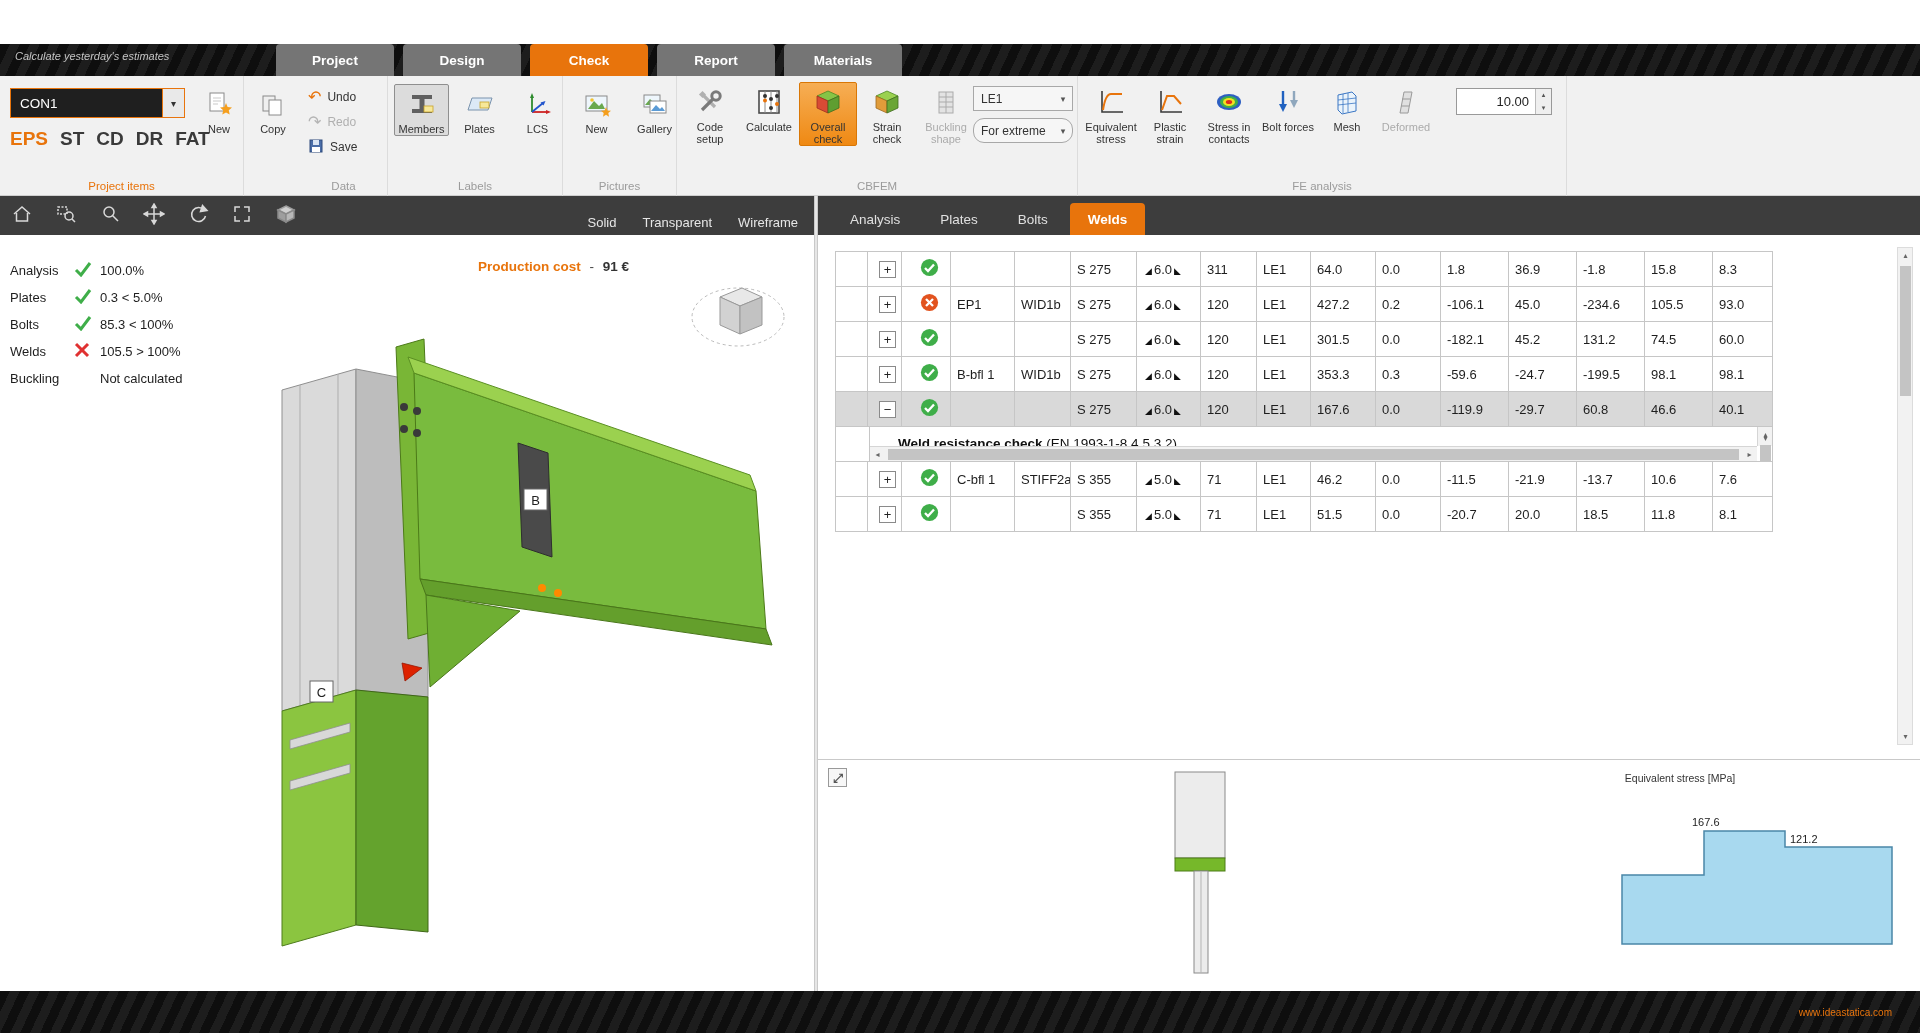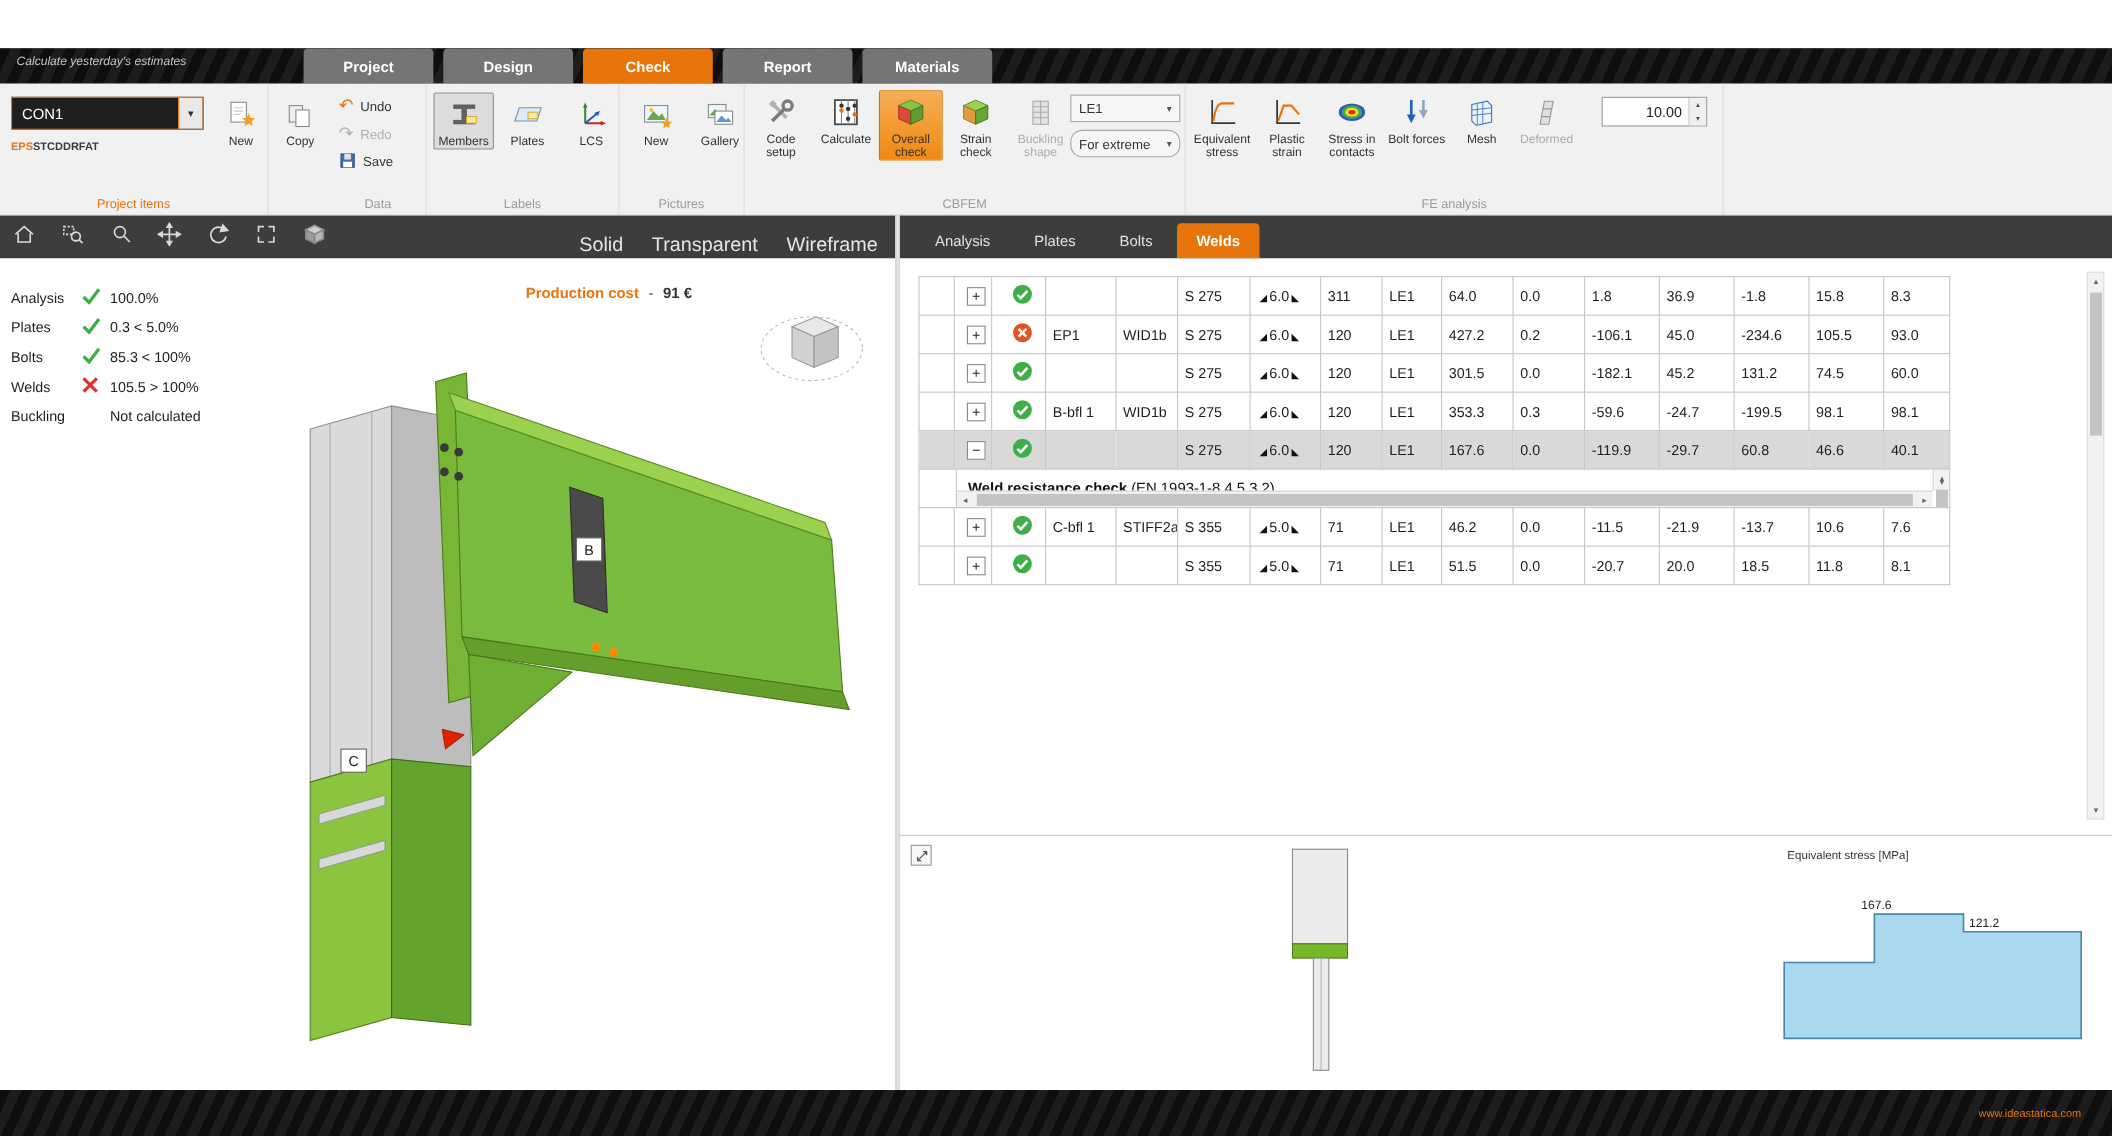--- a/index.html
+++ b/index.html
@@ -31,21 +31,21 @@
   .ribbon { position:absolute; left:0; top:76px; width:1920px; height:120px; background:#F1F1F1; border-bottom:1px solid #cfcfcf; }
   .rgroup { position:absolute; top:0; height:120px; border-right:1px solid #dcdcdc; }
   .glabel { position:absolute; bottom:4px; left:0; width:100%; text-align:center; font-size:11.5px; color:#9b9b9b; }
   .glabel.accent { color:#E8740C; }
   .g-project { left:0; width:244px; } .g-data { left:300px; width:88px; }
   .g-labels { left:388px; width:175px; } .g-pictures { left:563px; width:114px; }
   .g-cbfem { left:677px; width:401px; } .g-fe { left:1078px; width:489px; }
   .combo-con { position:absolute; left:10px; top:12px; width:175px; height:30px; background:#1f1f1f; border:1px solid #E8740C; color:#fff; font-size:13.5px; display:flex; align-items:center; }
   .combo-con .ctext { flex:1; padding-left:9px; }
   .combo-con .carrow { width:22px; height:100%; background:#e9e9e9; color:#333; display:flex; align-items:center; justify-content:center; font-size:10px; border-left:1px solid #E8740C; }
-  .modes { position:absolute; left:10px; top:52px; width:175px; display:flex; justify-content:flex-start; font-size:10px; font-weight:bold; color:#3a3a3a; }
+  .modes { position:absolute; left:10px; top:52px; width:175px; display:flex; justify-content:space-between; font-size:19px; font-weight:bold; color:#3a3a3a;gap:12px; }
   .mode.active { color:#E8740C; }
   .pbtns { position:absolute; left:192px; top:8px; display:flex; }
   .rbtn { width:54px; display:flex; flex-direction:column; align-items:center; font-size:11px; color:#333; text-align:center; padding-top:2px; border:1px solid transparent; border-radius:2px; }
   .rbtn .ric { height:34px; display:flex; align-items:center; justify-content:center; }
   .rbtn .rlabel { line-height:12px; margin-top:2px; }
   .rbtn.pressed { background:linear-gradient(#F6AE55,#EF8913); border-color:#D97706; }
   .rbtn.pressed-gray { background:#DCDCDC; border-color:#8f8f8f; }
   .rbtn.disabled { color:#ababab; }
   .smallbtns { position:absolute; left:8px; top:12px; display:flex; flex-direction:column; gap:7px; }
   .sbtn { display:flex; align-items:center; gap:6px; font-size:12px; color:#333; height:18px; }
@@ -61,21 +61,21 @@
   .combo .carrow { width:18px; text-align:center; color:#555; font-size:9px; }
   .combo.c1 { top:10px; } .combo.c2 { top:42px;border-radius:11px; }
   .spinner { position:absolute; left:378px; top:12px; width:96px; height:27px; background:#fff; border:1px solid #999; display:flex; align-items:center; }
   .spinner .sval { flex:1; text-align:right; font-size:13px; padding-right:6px; color:#222; }
   .spinner .sarrows { width:16px; height:100%; display:flex; flex-direction:column; border-left:1px solid #bbb; }
   .spinner .sarrows div { flex:1; font-size:7px; display:flex; align-items:center; justify-content:center; color:#555; background:#efefef; }
 
   
   .vtoolbar { position:absolute; left:0; top:196px; width:814px; height:39px; background:#3D3D3D; display:flex; align-items:center; }
   .vticon { width:44px; height:39px; display:flex; align-items:center; justify-content:center; }
-  .viewmodes { position:absolute; right:16px; top:0; height:52px; display:flex; gap:26px; align-items:center; color:#e6e6e6; font-size:18px; }
+  .viewmodes { position:absolute; right:16px; top:0; height:52px; display:flex; gap:26px; align-items:center; color:#e6e6e6; font-size:13px; }
   .rtabbar { position:absolute; left:818px; top:196px; width:1102px; height:39px; background:#3D3D3D; display:flex; align-items:flex-end; padding-left:14px; }
   .rtab { height:32px; padding:0 18px; display:flex; align-items:center; color:#e0e0e0; font-size:13.5px; margin-right:4px; border-radius:4px 4px 0 0; }
   .rtab.active { background:#E8740C; color:#fff; font-weight:bold; }
 
   
   .viewport { position:absolute; left:0; top:235px; width:814px; height:756px; background:#fff; overflow:hidden; }
   .vdivider { position:absolute; left:814px; top:196px; width:4px; height:795px; background:#e6e6e6; border-left:1px solid #c9c9c9; border-right:1px solid #c9c9c9; }
   .summary { position:absolute; left:10px; top:22px; }
   .sumline { display:flex; align-items:center; height:27px; font-size:13px; color:#1e1e1e; }
   .sumline .slabel { width:64px; }
@@ -91,21 +91,21 @@
   .results-body { position:absolute; left:818px; top:235px; width:1102px; height:524px; background:#fff; overflow:hidden; }
   table.welds { position:absolute; left:17px; top:16px; border-collapse:collapse; table-layout:fixed; width:937px; }
   col.c0{width:32px} col.c1{width:34px} col.c2{width:49px} col.c3{width:64px} col.c4{width:56px} col.c5{width:66px} col.c6{width:64px} col.c7{width:56px} col.c8{width:54px} col.c9{width:65px} col.c10{width:65px} col.c11{width:68px} col.c12{width:68px} col.c13{width:68px} col.c14{width:68px} col.c15{width:60px}
   table.welds td { border:1px solid #c6c6c6; font-size:13px; color:#1e1e1e; padding:0 0 0 6px; height:35px; background:#fff; white-space:nowrap; overflow:hidden; }
   tr.sel td { background:#d9d9d9; }
   td.cexp, td.cst { text-align:center; padding:0; }
   .expbtn { width:17px; height:17px; border:1px solid #8a8a8a; background:#fff; display:flex; align-items:center; justify-content:center; font-size:13px; line-height:1; margin:0 auto; color:#222; }
   .tri { font-size:9px; margin:0 2px; color:#111; }
   td.detail-td { padding:0; position:relative; height:251px; }
   .dbox { position:absolute; left:33px; right:0; top:0; bottom:0; border-left:1px solid #c6c6c6; overflow:hidden; background:#fff; }
-  .d-title { position:absolute; left:10px; top:9px; font-size:13.5px; color:#111; }
+  .d-title { position:absolute; left:28px; top:9px; font-size:13.5px; color:#111; }
   .d-title .d-tb { font-weight:bold; }
   .d-vscroll { position:absolute; right:0; top:0; bottom:15px; width:15px; background:#f2f2f2; border-left:1px solid #d5d5d5; }
   .d-hscroll { position:absolute; left:0; right:15px; bottom:0; height:15px; background:#f2f2f2; border-top:1px solid #d5d5d5; }
   .sb-arrow { position:absolute; width:15px; height:15px; display:flex; align-items:center; justify-content:center; font-size:8px; color:#666; }
   .d-vscroll .thumb { position:absolute; left:2px; top:18px; width:11px; height:120px; background:#c4c4c4; }
   .d-hscroll .thumb { position:absolute; left:18px; top:2px; right:18px; height:11px; background:#c4c4c4; }
   .main-vscroll { position:absolute; left:1079px; top:12px; width:16px; height:498px; background:#f2f2f2; border:1px solid #dcdcdc; }
   .main-vscroll .thumb { position:absolute; left:2px; top:18px; width:11px; height:130px; background:#c4c4c4; }
 
   

